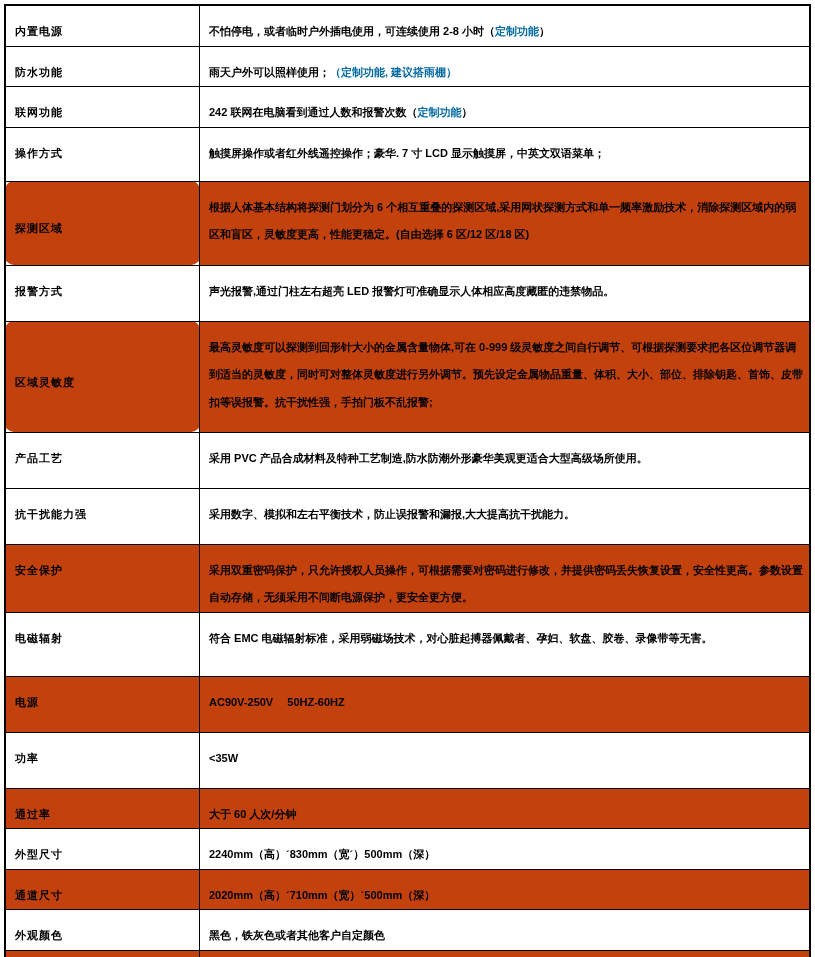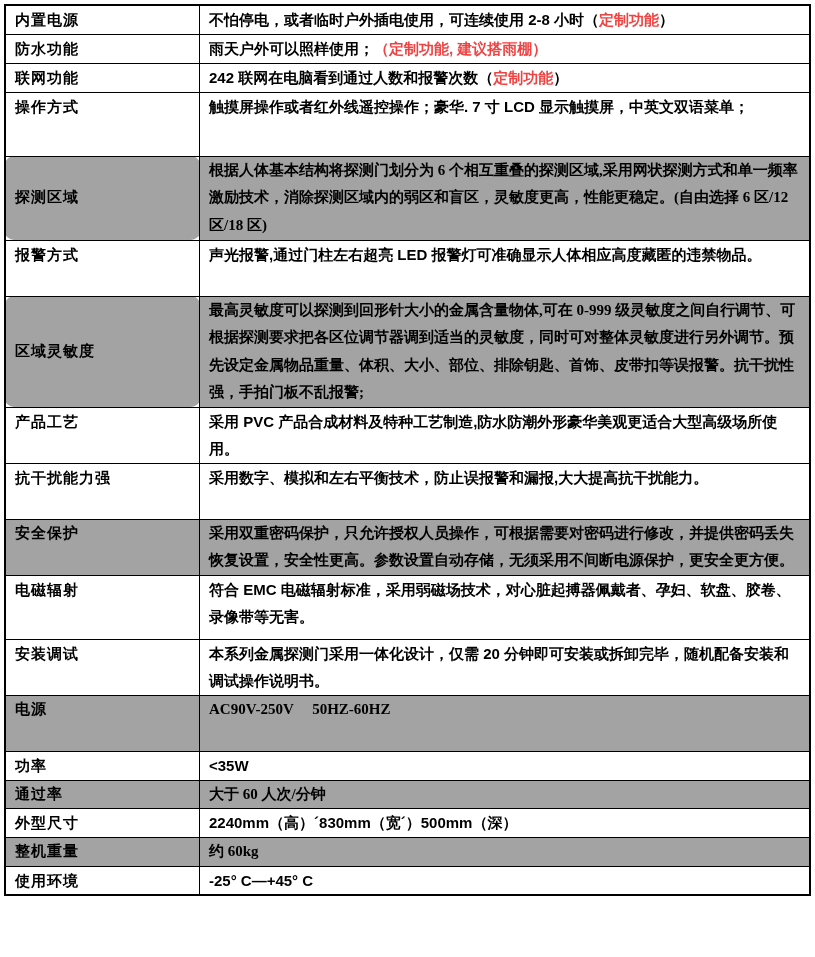--- a/index.html
+++ b/index.html
@@ -18,45 +18,45 @@
   table.spec-table {
     border-collapse: collapse;
     table-layout: fixed;
     width: 807px;
     border: 2.5px solid #000000;
   }
   table.spec-table td {
     border: 1.5px solid #000000;
     font-weight: bold;
     color: #000000;
-    font-size: 15px;
+    font-size: 11px;
     line-height: 27.5px;
     vertical-align: top;
-    padding: 0 6px 0 9px;
+    padding: 12px 6px 0 9px;
     overflow: hidden;
   }
   td.label-cell {
     width: 178px;
     padding-left: 12px;
     letter-spacing: 1px;
   }
   td.value-cell {
     padding-left: 11px;
     padding-right: 8px;
   }
-  .seg-red { color: #ef4444; }
-  tr.shaded td { background: #a3a3a3; font-family: Liberation Serif, serif; }
+  .seg-red { color: #0369a1; }
+  tr.shaded td { background: #c2410c; }
   
   tr:nth-child(5) td.label-cell,
   tr:nth-child(7) td.label-cell { vertical-align: middle; border-radius: 9px; }
   
   tr:nth-child(1)  { height: 29px; }
   tr:nth-child(2)  { height: 29px; }
   tr:nth-child(3)  { height: 29px; }
-  tr:nth-child(4)  { height: 64px; margin-left: 7px; }
+  tr:nth-child(4)  { height: 54px; margin-left: 7px; }
   tr:nth-child(5)  { height: 84px; }
   tr:nth-child(6)  { height: 56px; border-radius: 23px; }
   tr:nth-child(7)  { height: 111px; }
   tr:nth-child(8)  { height: 56px; }
   tr:nth-child(9)  { height: 56px; }
   tr:nth-child(10) { height: 29px; }
   tr:nth-child(11) { height: 64px; }
   tr:nth-child(12) { height: 56px; }
   tr:nth-child(13) { height: 56px; }
   tr:nth-child(14) { height: 29px; }
@@ -110,41 +110,45 @@
         <td class="value-cell"><span>采用数字、模拟和左右平衡技术，防止误报警和漏报,大大提高抗干扰能力。</span></td>
       </tr>
       <tr class="shaded">
         <td class="label-cell">安全保护</td>
         <td class="value-cell"><span>采用双重密码保护，只允许授权人员操作，可根据需要对密码进行修改，并提供密码丢失恢复设置，安全性更高。参数设置自动存储，无须采用不间断电源保护，更安全更方便。</span></td>
       </tr>
       <tr>
         <td class="label-cell">电磁辐射</td>
         <td class="value-cell"><span>符合 EMC 电磁辐射标准，采用弱磁场技术，对心脏起搏器佩戴者、孕妇、软盘、胶卷、录像带等无害。</span></td>
       </tr>
-      <tr>
-        <td class="label-cell">安装调试</td>
-        <td class="value-cell"><span>本系列金属探测门采用一体化设计，仅需 20 分钟即可安装或拆卸完毕，随机配备安装和调试操作说明书。</span></td>
-      </tr>
       <tr class="shaded">
         <td class="label-cell">电源</td>
         <td class="value-cell"><span>AC90V-250V　 50HZ-60HZ</span></td>
       </tr>
       <tr>
         <td class="label-cell">功率</td>
         <td class="value-cell"><span>&lt;35W</span></td>
       </tr>
       <tr class="shaded">
         <td class="label-cell">通过率</td>
         <td class="value-cell"><span>大于 60 人次/分钟</span></td>
       </tr>
       <tr>
         <td class="label-cell">外型尺寸</td>
         <td class="value-cell"><span>2240mm（高）´830mm（宽´）500mm（深）</span></td>
       </tr>
       <tr class="shaded">
+        <td class="label-cell">通道尺寸</td>
+        <td class="value-cell"><span>2020mm（高）´710mm（宽）´500mm（深）</span></td>
+      </tr>
+      <tr>
+        <td class="label-cell">外观颜色</td>
+        <td class="value-cell"><span>黑色，铁灰色或者其他客户自定颜色</span></td>
+      </tr>
+      <tr class="shaded">
         <td class="label-cell">整机重量</td>
         <td class="value-cell"><span>约 60kg</span></td>
       </tr>
       <tr>
         <td class="label-cell">使用环境</td>
         <td class="value-cell"><span>-25° C—+45° C</span></td>
       </tr>
     </tbody>
 </table>
 

